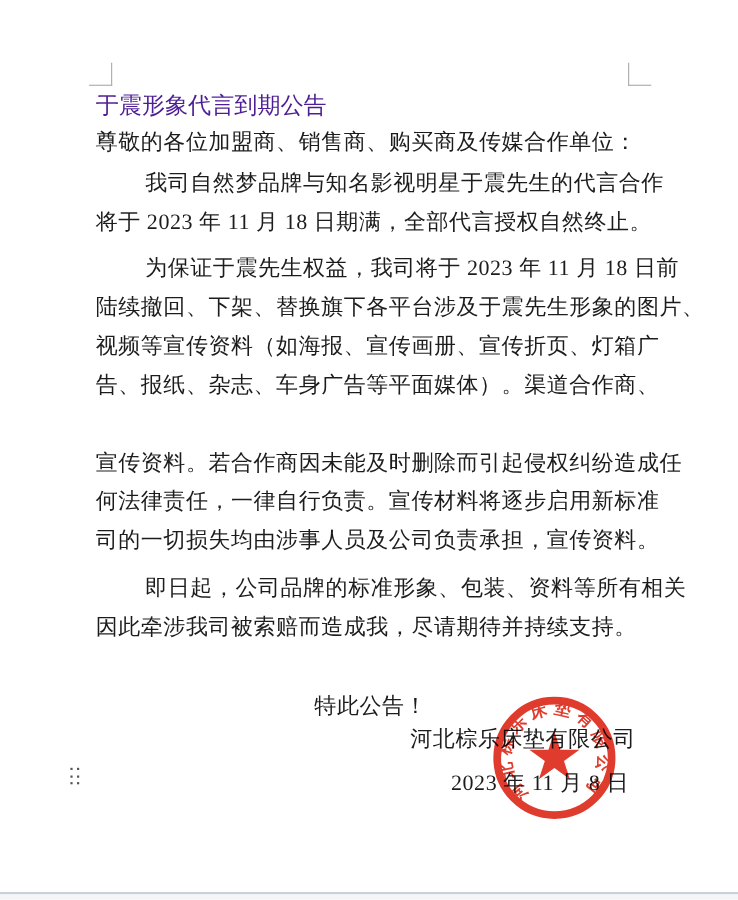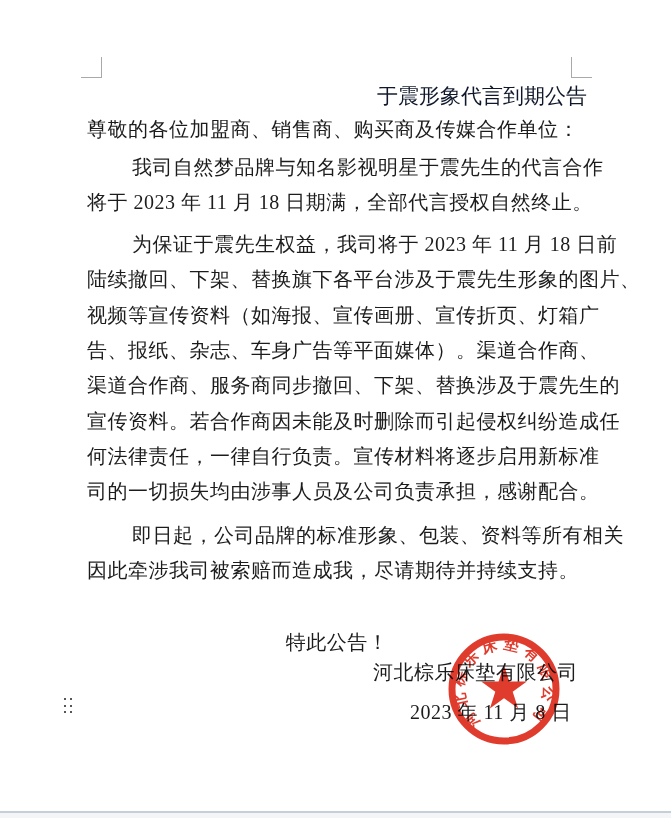--- a/index.html
+++ b/index.html
@@ -7,22 +7,22 @@
        font-family:"Liberation Serif","DejaVu Serif",serif;}
   .page{position:relative;width:671px;height:818px;background:#ffffff;color:#1c1c1c;}
 
   
   .mark{position:absolute;background:#a9a9a9;}
 
   
   .line{position:absolute;left:87px;width:500px;font-size:20px;
         letter-spacing:0.5px;line-height:24px;white-space:nowrap;color:#1c1c1c;}
   .indent{padding-left:45px;}
-  .title-line{position:absolute;left:87px;width:500px;text-align:right;
-        font-size:21px;letter-spacing:0;line-height:25px;color:#0f172a;}
+  .title-line{position:absolute;left:87px;width:500px;text-align:left;
+        font-size:21px;letter-spacing:0;line-height:25px;color:#4c1d95;}
   .sign{position:absolute;font-size:20px;letter-spacing:0.5px;line-height:24px;
         white-space:nowrap;color:#1c1c1c;}
 
   
   .seal{position:absolute;left:433px;top:618px;width:142px;height:142px;
         mix-blend-mode:multiply;opacity:0.92;}
   .seal text{font-family:"Liberation Serif","DejaVu Serif",serif;
         font-size:15px;font-weight:bold;letter-spacing:4.5px;}
 
   
@@ -49,24 +49,23 @@
   <div class="title-line" style="top:84px;">于震形象代言到期公告</div>
   <div class="line" style="top:117px;">尊敬的各位加盟商、销售商、购买商及传媒合作单位：</div>
 
   <div class="line indent" style="top:143px;margin-top:12px;">我司自然梦品牌与知名影视明星于震先生的代言合作</div>
   <div class="line" style="top:190px;">将于 2023 年 11 月 18 日期满，全部代言授权自然终止。</div>
 
   <div class="line indent" style="top:232px;">为保证于震先生权益，我司将于 2023 年 11 月 18 日前</div>
   <div class="line" style="top:267px;">陆续撤回、下架、替换旗下各平台涉及于震先生形象的图片、</div>
   <div class="line" style="top:303px;">视频等宣传资料（如海报、宣传画册、宣传折页、灯箱广</div>
   <div class="line" style="top:338px;">告、报纸、杂志、车身广告等平面媒体）。渠道合作商、</div>
-  <div class="line" style="top:373px;">渠道合作商、服务商同步撤回、下架、替换涉及于震先生的</div>
   <div class="line" style="top:409px;">宣传资料。若合作商因未能及时删除而引起侵权纠纷造成任</div>
   <div class="line" style="top:444px;">何法律责任，一律自行负责。宣传材料将逐步启用新标准</div>
-  <div class="line" style="top:479px;">司的一切损失均由涉事人员及公司负责承担，感谢配合。</div>
+  <div class="line" style="top:479px;">司的一切损失均由涉事人员及公司负责承担，宣传资料。</div>
 
   <div class="line indent" style="top:523px;">即日起，公司品牌的标准形象、包装、资料等所有相关</div>
   <div class="line" style="top:558px;">因此牵涉我司被索赔而造成我，尽请期待并持续支持。</div>
 
   <div class="line" style="top:630px;text-align:center;">特此公告！</div>
 
   <div class="sign" style="left:373px;top:660px;">河北棕乐床垫有限公司</div>
   <div class="sign" style="left:410px;top:700px;">2023 年 11 月 8 日</div>
 
   <svg class="seal" viewBox="0 0 142 142" width="142" height="142">

